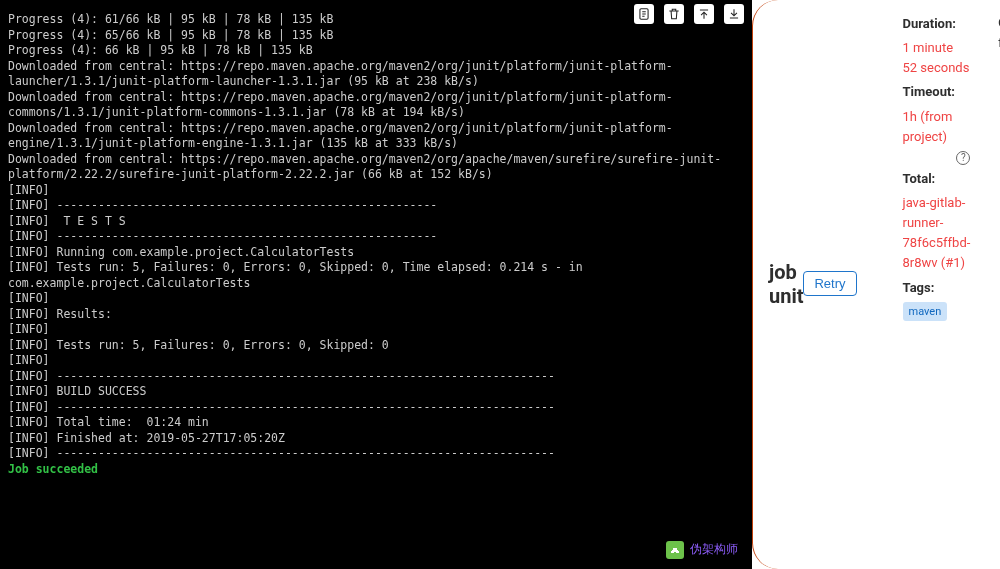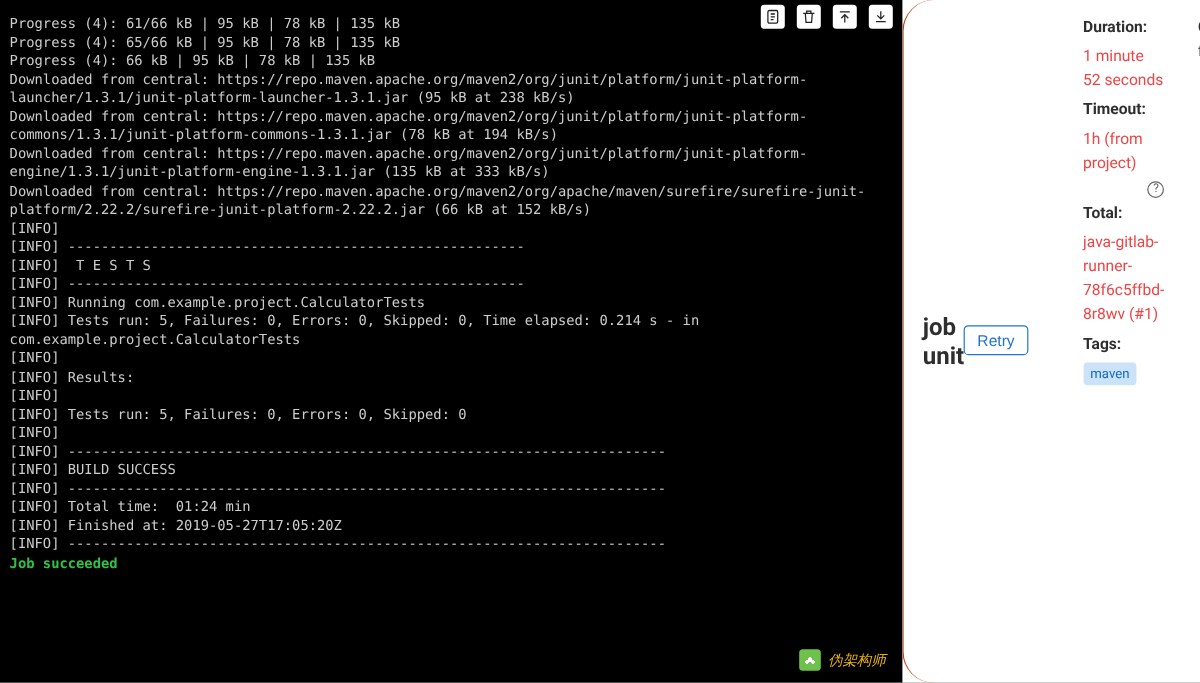--- a/index.html
+++ b/index.html
@@ -31,21 +31,21 @@
   .status-ic { width: 15px; height: 15px; border: 1.7px solid #1aaa55; border-radius: 50%; display: inline-flex; align-items: center; justify-content: center; }
   .status-ic::after { content: ""; width: 5px; height: 3px; border-left: 1.7px solid #1aaa55; border-bottom: 1.7px solid #1aaa55; transform: rotate(-45deg) translate(0,-1px); }
   .pipe-label { font-weight: 700; color: #2e2e2e; }
   .link { color: #1f75cb; }
   .stage-select { border: 1px solid #dcdcde; border-radius: 4px; padding: 5px 10px; display: flex; align-items: center; justify-content: flex-start; color: #555; cursor: pointer; margin-top: 10px; }
   .chev { width: 10px; height: 10px; }
   .chev svg { width: 100%; height: 100%; stroke: #888; fill: none; stroke-width: 2; }
   .job-row { display: flex; align-items: center; gap: 8px; padding-top: 10px; }
   .arrow-ic svg { width: 14px; height: 14px; stroke: #444; fill: #444; }
   .job-name { font-weight: 700; }
-  .watermark { position: absolute; bottom: 10px; right: 14px; display: flex; align-items: center; gap: 6px; color: #eab308; font-size: 12px; z-index: 3; font-style: italic; }
+  .watermark { position: absolute; bottom: 10px; right: 14px; display: flex; align-items: flex-start; gap: 6px; color: #8b5cf6; font-size: 12px; z-index: 3; }
   .wm-ic { width: 18px; height: 18px; background: #6cc24a; border-radius: 3px; display: inline-block; position: relative; }
   .wm-ic::after { content: ""; position: absolute; inset: 3px; background: radial-gradient(circle at 50% 48%, #fff 2px, transparent 2px) , radial-gradient(circle at 30% 65%, #fff 1.5px, transparent 1.5px), radial-gradient(circle at 70% 65%, #fff 1.5px, transparent 1.5px); }
 </style>
 </head>
 <body>
 
 <div class="terminal-pane">
   <div class="term-toolbar">
     <div class="tb-btn">
       <svg viewBox="0 0 24 24">

